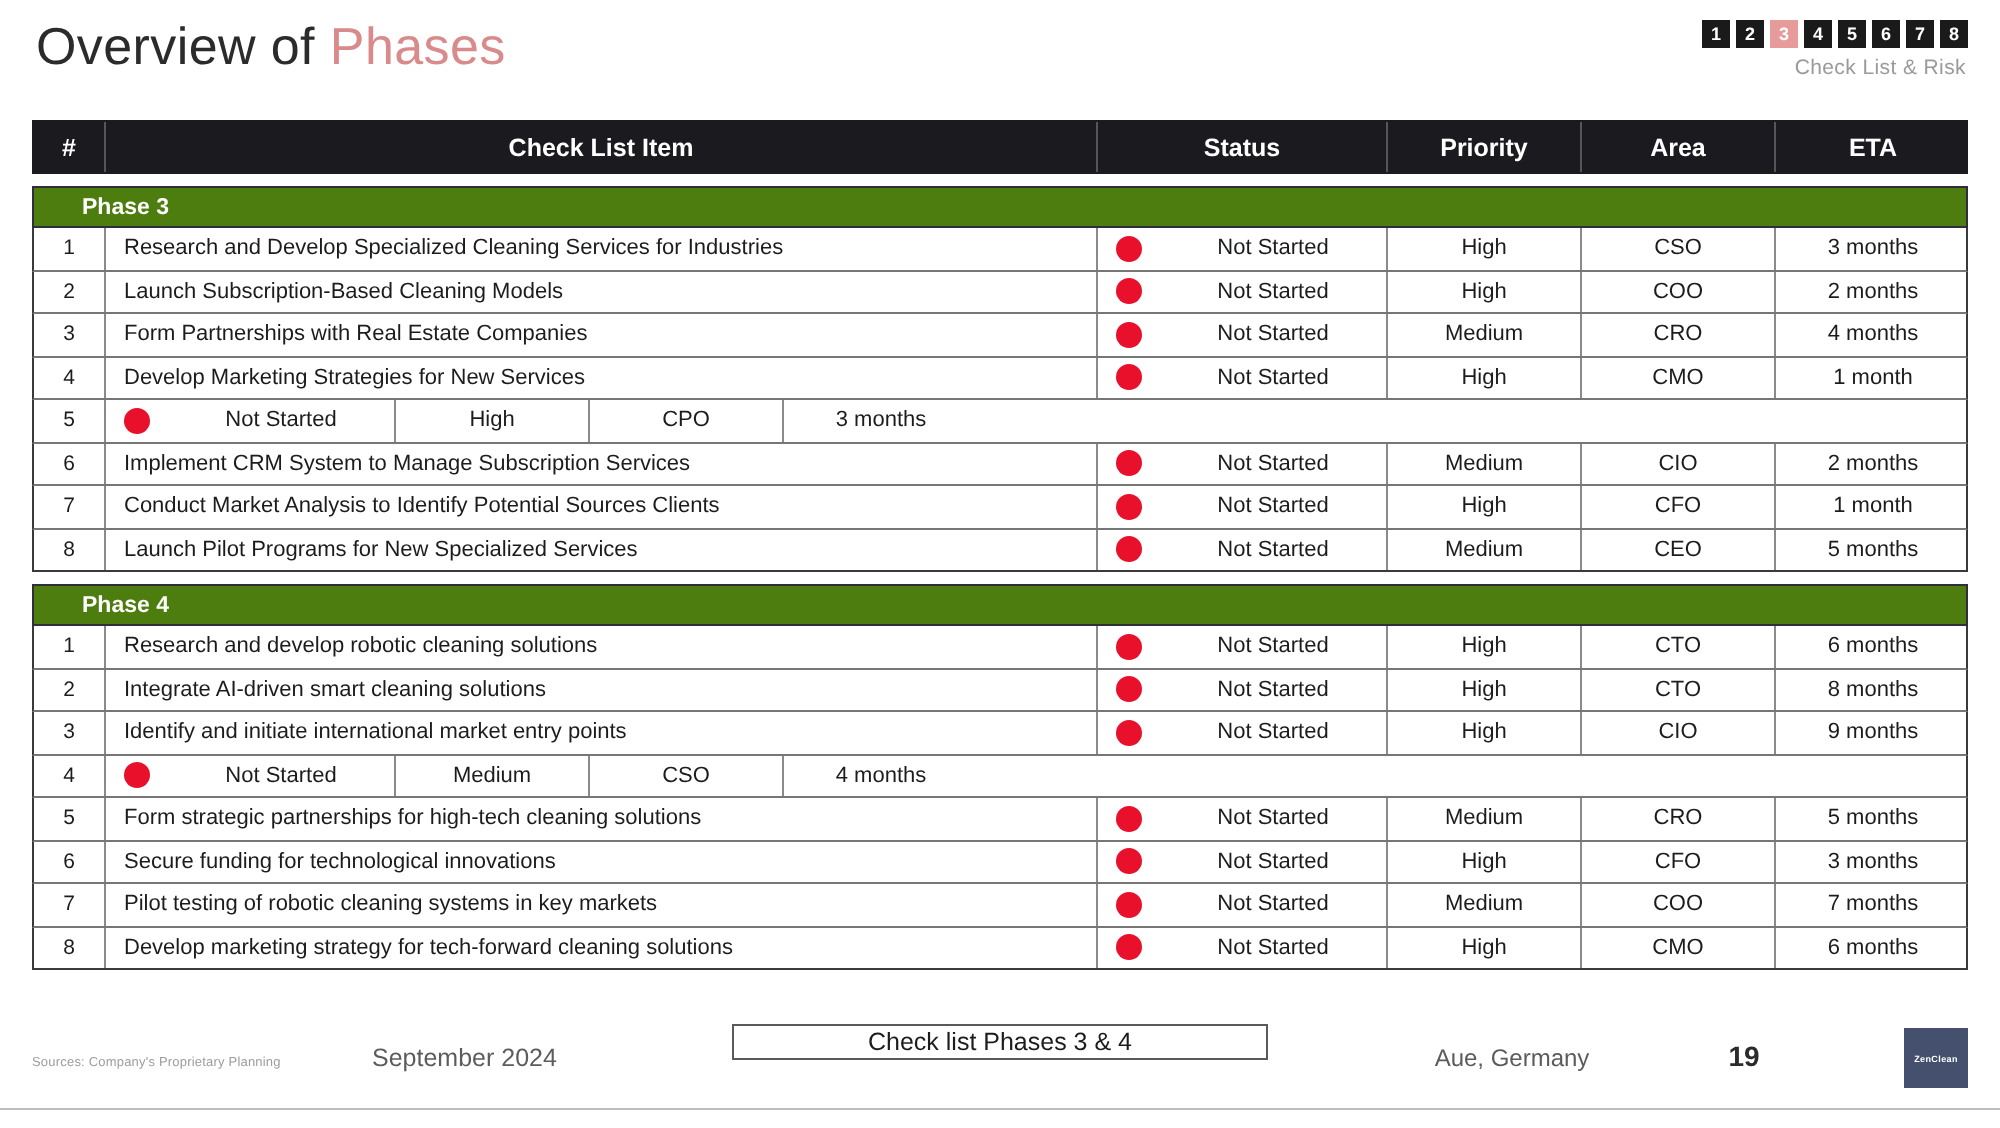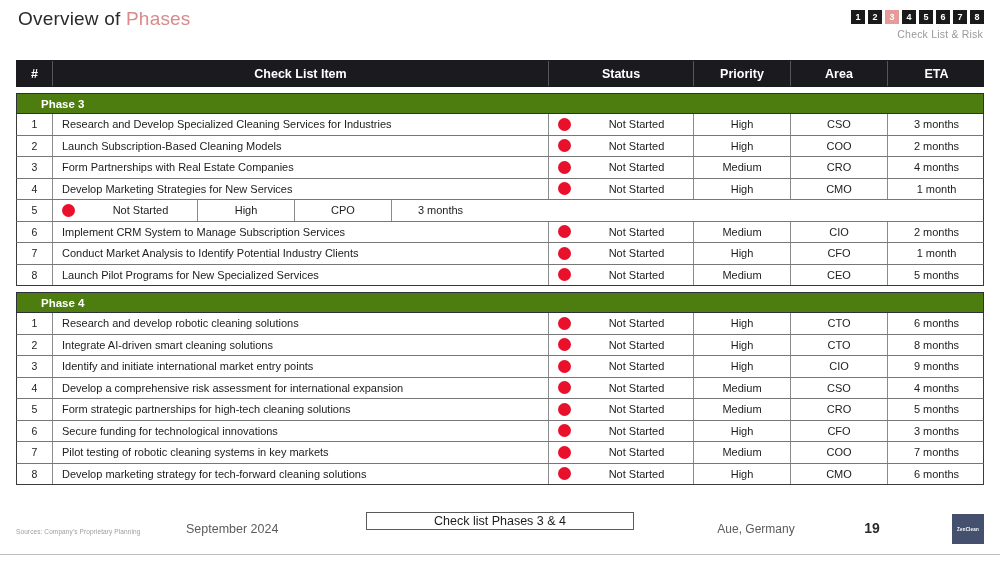--- a/index.html
+++ b/index.html
@@ -7,21 +7,21 @@
     width: 1000px; height: 564px;
     background: #ffffff;
     font-family: "Liberation Sans", sans-serif;
     overflow: hidden;
   }
   .slide { position: relative; width: 1000px; height: 564px; background: #fff; }
 
   
   .page-title {
     position: absolute; left: 18px; top: 8px;
-    font-size: 19px; font-weight: 400; color: #2b2b2b;
+    font-size: 26px; font-weight: 400; color: #2b2b2b;
     letter-spacing: .2px; white-space: nowrap;
   }
   .page-title .accent { color: #d98a8a; }
 
   .nav-wrap { position: absolute; right: 16px; top: 10px; text-align: center; }
   .nav-steps { display: flex; gap: 3px; justify-content: flex-end; }
   .nav-step {
     width: 14px; height: 14px; background: #1a1a1a; color: #ffffff;
     font-size: 9px; font-weight: 700; line-height: 14px; text-align: center;
   }
@@ -220,21 +220,21 @@
             <div class="cell stat c-stat">
               <div class="status-dot" style="background: rgb(232, 16, 42);"></div>
               <div class="status-text">Not Started</div>
             </div>
             <div class="cell ctr c-prio">Medium</div>
             <div class="cell ctr c-area">CIO</div>
             <div class="cell ctr c-eta">2 months</div>
           </div>
           <div class="row data-row">
             <div class="cell num c-num">7</div>
-            <div class="cell item c-item">Conduct Market Analysis to Identify Potential Industry Clients</div>
+            <div class="cell item c-item">Conduct Market Analysis to Identify Potential Sources Clients</div>
             <div class="cell stat c-stat">
               <div class="status-dot" style="background: rgb(232, 16, 42);"></div>
               <div class="status-text">Not Started</div>
             </div>
             <div class="cell ctr c-prio">High</div>
             <div class="cell ctr c-area">CFO</div>
             <div class="cell ctr c-eta">1 month</div>
           </div>
           <div class="row data-row">
             <div class="cell num c-num">8</div>
@@ -278,21 +278,20 @@
             <div class="cell stat c-stat">
               <div class="status-dot" style="background: rgb(232, 16, 42);"></div>
               <div class="status-text">Not Started</div>
             </div>
             <div class="cell ctr c-prio">High</div>
             <div class="cell ctr c-area">CIO</div>
             <div class="cell ctr c-eta">9 months</div>
           </div>
           <div class="row data-row">
             <div class="cell num c-num">4</div>
-            <div class="cell item c-item">Develop a comprehensive risk assessment for international expansion</div>
             <div class="cell stat c-stat">
               <div class="status-dot" style="background: rgb(232, 16, 42);"></div>
               <div class="status-text">Not Started</div>
             </div>
             <div class="cell ctr c-prio">Medium</div>
             <div class="cell ctr c-area">CSO</div>
             <div class="cell ctr c-eta">4 months</div>
           </div>
           <div class="row data-row">
             <div class="cell num c-num">5</div>

